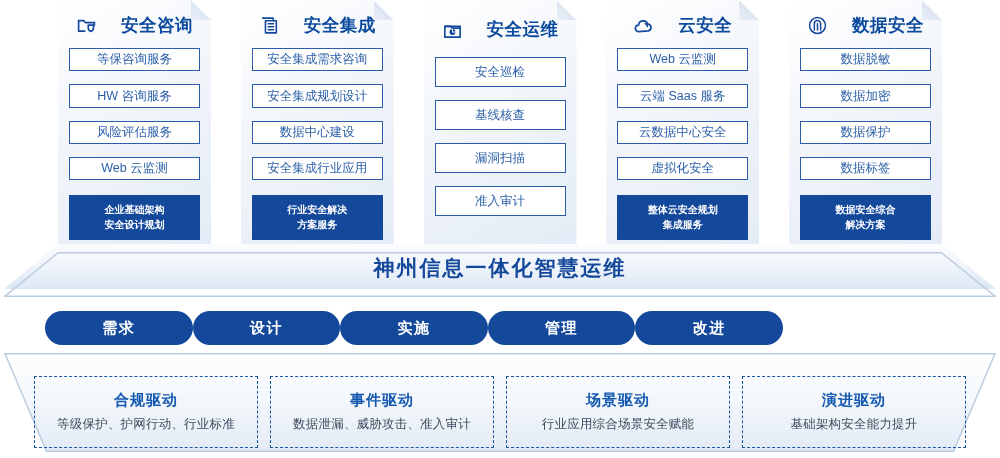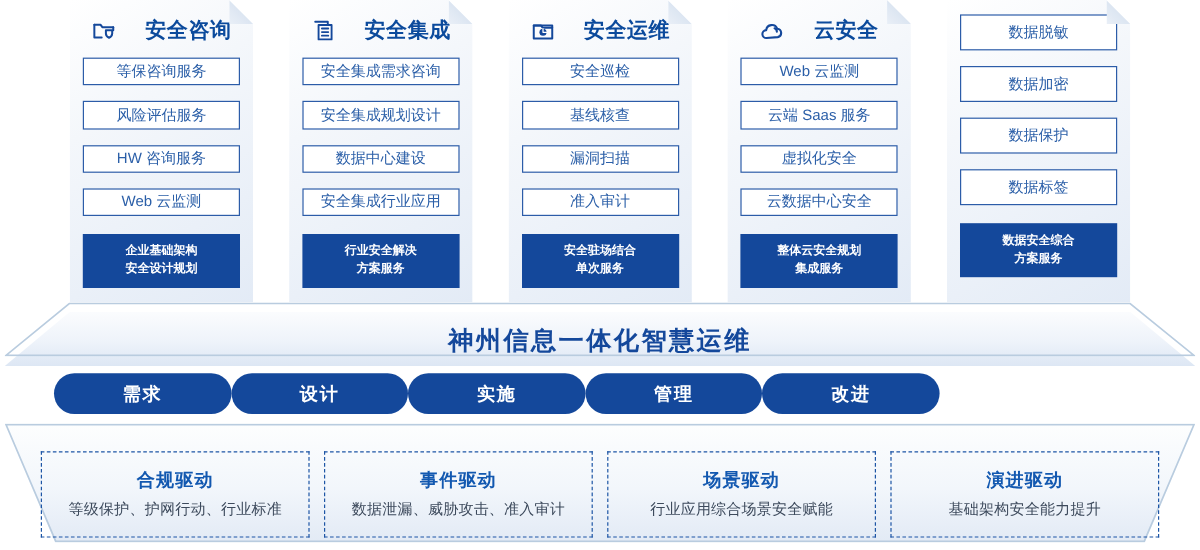--- a/index.html
+++ b/index.html
@@ -54,21 +54,21 @@
     background:#14489b;
     color:#ffffff;
     font-size:10px;font-weight:bold;line-height:1.45;
     text-align:center;
     padding:8px 2px;
     white-space:pre-line;
   }
 
   
   .banner{
-    position:absolute;left:4px;top:260px;width:992px;height:45px;
+    position:absolute;left:4px;top:244px;width:992px;height:45px;
     background:linear-gradient(180deg,#fbfcfe 0%,#eef3fa 55%,#dde7f4 100%);
     -webkit-clip-path:polygon(54px 0, 938px 0, 992px 45px, 0 45px);
     clip-path:polygon(54px 0, 938px 0, 992px 45px, 0 45px);
     display:flex;align-items:center;justify-content:center;
   }
   .banner-edge{
     position:absolute;left:4px;top:252px;width:992px;height:45px;
     pointer-events:none;
   }
   .banner-text{
@@ -130,22 +130,22 @@
           <svg viewBox="0 0 24 24" width="21" height="21" fill="none" stroke="#14489b" stroke-width="1.9" stroke-linejoin="round" stroke-linecap="round">
             <path d="M3 6.5h6l1.6 2.2H21"></path>
             <path d="M3 6.5v12h7"></path>
             <path d="M21 8.7v3"></path>
             <path d="M14 11.6h6v3.2c0 2.1-1.6 3.4-3 4-1.4-.6-3-1.9-3-4z"></path>
           </svg>
         </span>
         <span class="card-title">安全咨询</span>
       </div>
       <div class="item">等保咨询服务</div>
+      <div class="item">HW 咨询服务</div>
       <div class="item">风险评估服务</div>
-      <div class="item">HW 咨询服务</div>
       <div class="item">Web 云监测</div>
       <div class="summary">企业基础架构
 安全设计规划</div>
     </div>
 
     <div class="card">
       <div class="card-head">
         <span class="ico">
           <svg viewBox="0 0 24 24" width="21" height="21" fill="none" stroke="#14489b" stroke-width="1.8" stroke-linejoin="round" stroke-linecap="round">
             <path d="M4.2 3.6h12v3"></path>
@@ -172,49 +172,57 @@
             <circle cx="12" cy="13.6" r="3.4" fill="#14489b" stroke="none"></circle>
             <path d="M12 10.2v3.4h3.4" stroke="#ffffff" stroke-width="1.2"></path>
           </svg>
         </span>
         <span class="card-title">安全运维</span>
       </div>
       <div class="item">安全巡检</div>
       <div class="item">基线核查</div>
       <div class="item">漏洞扫描</div>
       <div class="item">准入审计</div>
-      <div class="summary">安全驻场结合
-单次服务</div>
     </div>
 
     <div class="card">
       <div class="card-head">
         <span class="ico">
           <svg viewBox="0 0 24 24" width="22" height="22" fill="none" stroke="#14489b" stroke-width="1.9" stroke-linejoin="round" stroke-linecap="round">
             <path d="M6.3 18.2a3.6 3.6 0 0 1-.3-7.2 5.2 5.2 0 0 1 10-1.3 3.9 3.9 0 0 1 .5 7.7z"></path>
             <path d="M13.6 9.4c1.4.5 2.1 1.7 2.1 3.1"></path>
           </svg>
         </span>
         <span class="card-title">云安全</span>
       </div>
       <div class="item">Web 云监测</div>
       <div class="item">云端 Saas 服务</div>
+      <div class="item">云数据中心安全</div>
       <div class="item">虚拟化安全</div>
-      <div class="item">云数据中心安全</div>
       <div class="summary">整体云安全规划
 集成服务</div>
     </div>
 
     <div class="card">
+      <div class="card-head">
+        <span class="ico">
+          <svg viewBox="0 0 24 24" width="21" height="21" fill="none" stroke="#14489b" stroke-width="1.7" stroke-linejoin="round" stroke-linecap="round">
+            <circle cx="12" cy="12" r="9.1"></circle>
+            <path d="M8.4 17.2V10a3.6 3.6 0 0 1 7.2 0v7.2"></path>
+            <path d="M12 17.2V10"></path>
+          </svg>
+        </span>
+        <span class="card-title">数据安全</span>
+      </div>
       <div class="item">数据脱敏</div>
       <div class="item">数据加密</div>
       <div class="item">数据保护</div>
       <div class="item">数据标签</div>
       <div class="summary">数据安全综合
-方案服务</div>
+解决方案</div>
     </div>
 
   </div>
 
   <div class="banner">
     <span class="banner-text">神州信息一体化智慧运维</span>
   </div>
   <svg class="banner-edge" viewBox="0 0 992 45">
     <polygon points="54,0.8 937.5,0.8 991,44.2 1,44.2" fill="none" stroke="#b9ccdf" stroke-width="1.4"></polygon>
   </svg>

